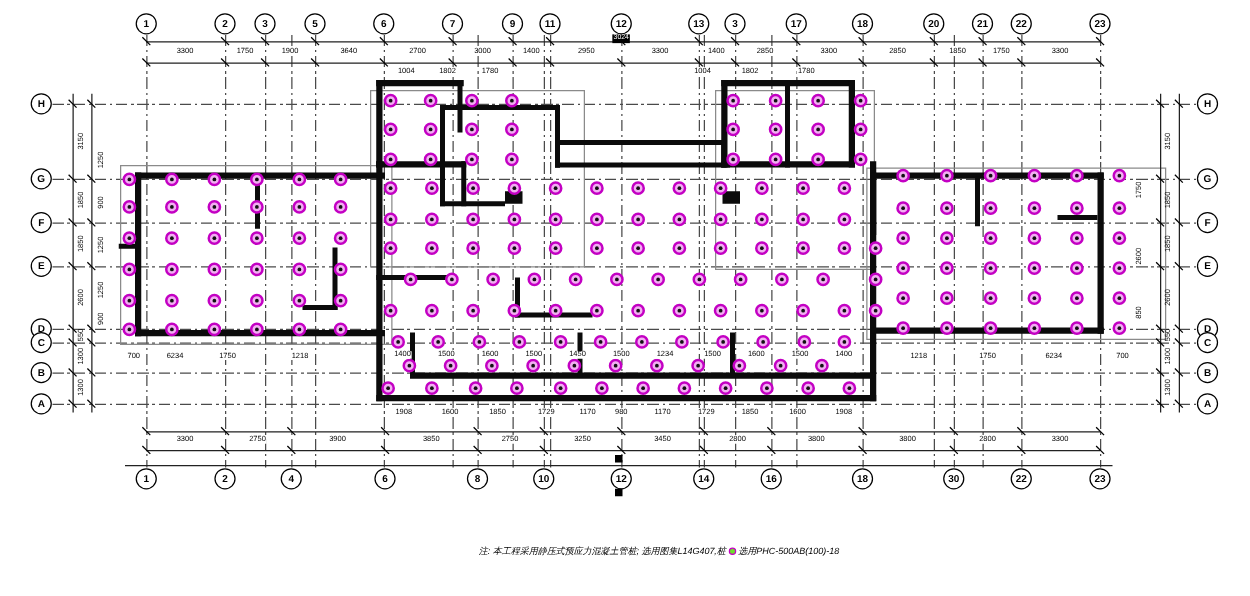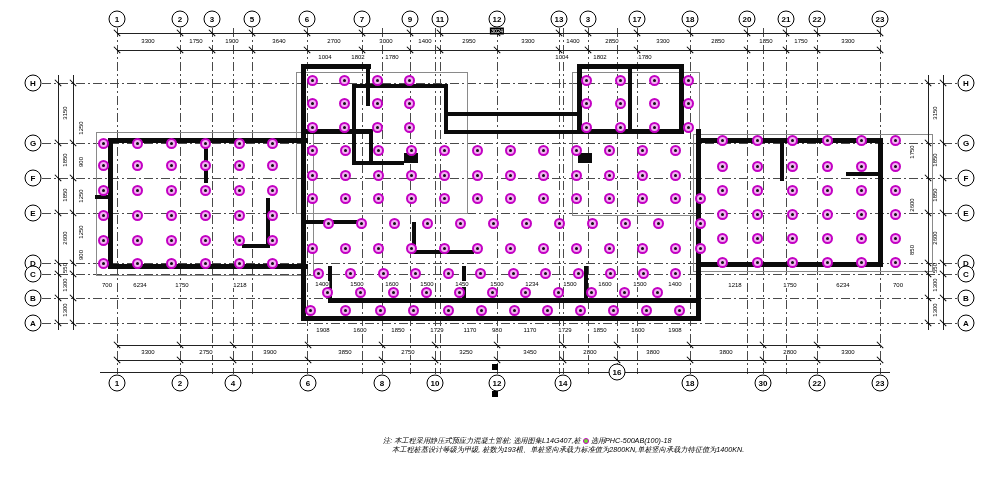--- a/index.html
+++ b/index.html
@@ -519,21 +519,21 @@
       <div class="bubble" style="left: 817px; top: 19px;">22</div>
       <div class="bubble" style="left: 880px; top: 19px;">23</div>
       <div class="bubble" style="left: 117px; top: 383px;">1</div>
       <div class="bubble" style="left: 180px; top: 383px;">2</div>
       <div class="bubble" style="left: 233px; top: 383px;">4</div>
       <div class="bubble" style="left: 308px; top: 383px;">6</div>
       <div class="bubble" style="left: 382px; top: 383px;">8</div>
       <div class="bubble" style="left: 435px; top: 383px;">10</div>
       <div class="bubble" style="left: 497px; top: 383px;">12</div>
       <div class="bubble" style="left: 563px; top: 383px;">14</div>
-      <div class="bubble" style="left: 617px; top: 372px;">16</div>
+      <div class="bubble" style="left: 617px; top: 383px;">16</div>
       <div class="bubble" style="left: 690px; top: 383px;">18</div>
       <div class="bubble" style="left: 763px; top: 383px;">30</div>
       <div class="bubble" style="left: 817px; top: 383px;">22</div>
       <div class="bubble" style="left: 880px; top: 383px;">23</div>
       <div class="bubble" style="left: 33px; top: 83px;">H</div>
       <div class="bubble" style="left: 33px; top: 143px;">G</div>
       <div class="bubble" style="left: 33px; top: 178px;">F</div>
       <div class="bubble" style="left: 33px; top: 213px;">E</div>
       <div class="bubble" style="left: 33px; top: 263px;">D</div>
       <div class="bubble" style="left: 33px; top: 274px;">C</div>
@@ -548,15 +548,14 @@
       <div class="bubble" style="left: 966px; top: 298px;">B</div>
       <div class="bubble" style="left: 966px; top: 323px;">A</div>
       <div class="hl" style="left: 497px; top: 31px;">3024</div>
       <div class="hlsq" style="left: 495px; top: 367px;"></div>
       <div class="hlsq" style="left: 495px; top: 394px;"></div>
     </div>
 
 
   <div class="notes" id="notes">
       <div class="note-line"><span>注: 本工程采用静压式预应力混凝土管桩; 选用图集L14G407,桩</span><span class="note-pile-icon"></span><span>选用PHC-500AB(100)-18</span></div>
-      <div class="note-line"><span>本工程桩基设计等级为甲级, 桩数为193根、单桩竖向承载力标准值为2800KN,单桩竖向承载力特征值为1400KN.</span></div>
     </div>
 </div>
 
 </body></html>

